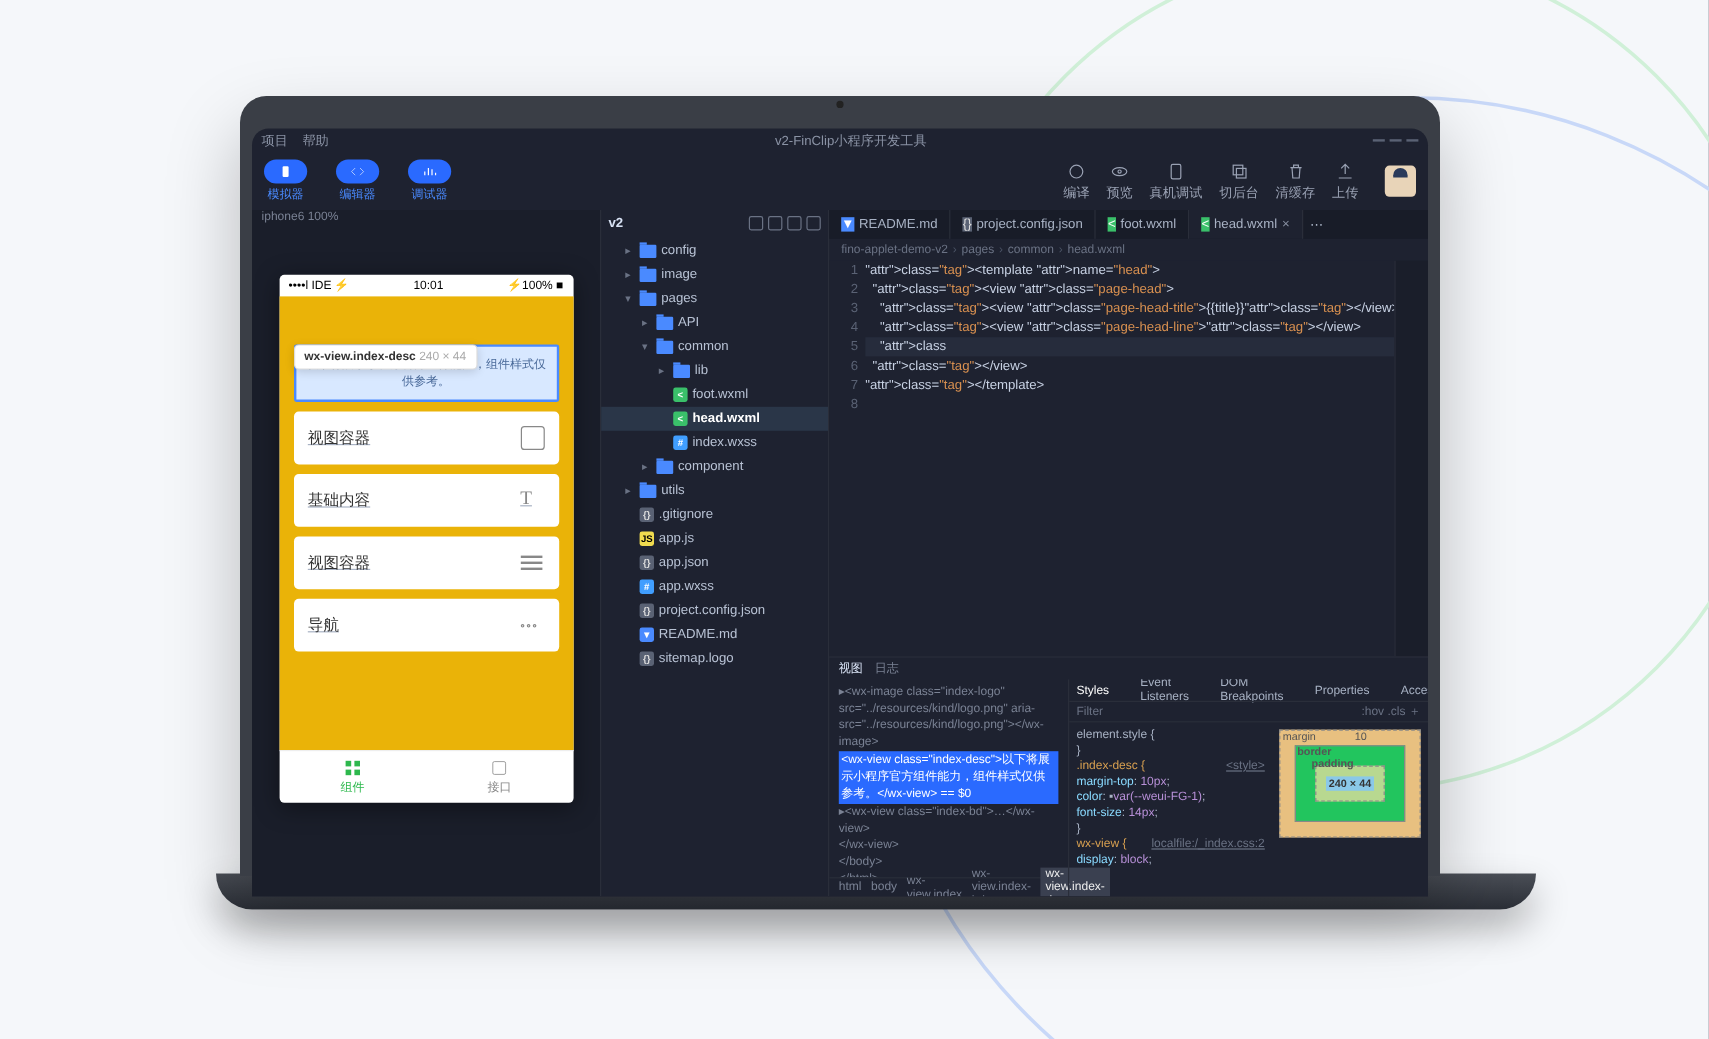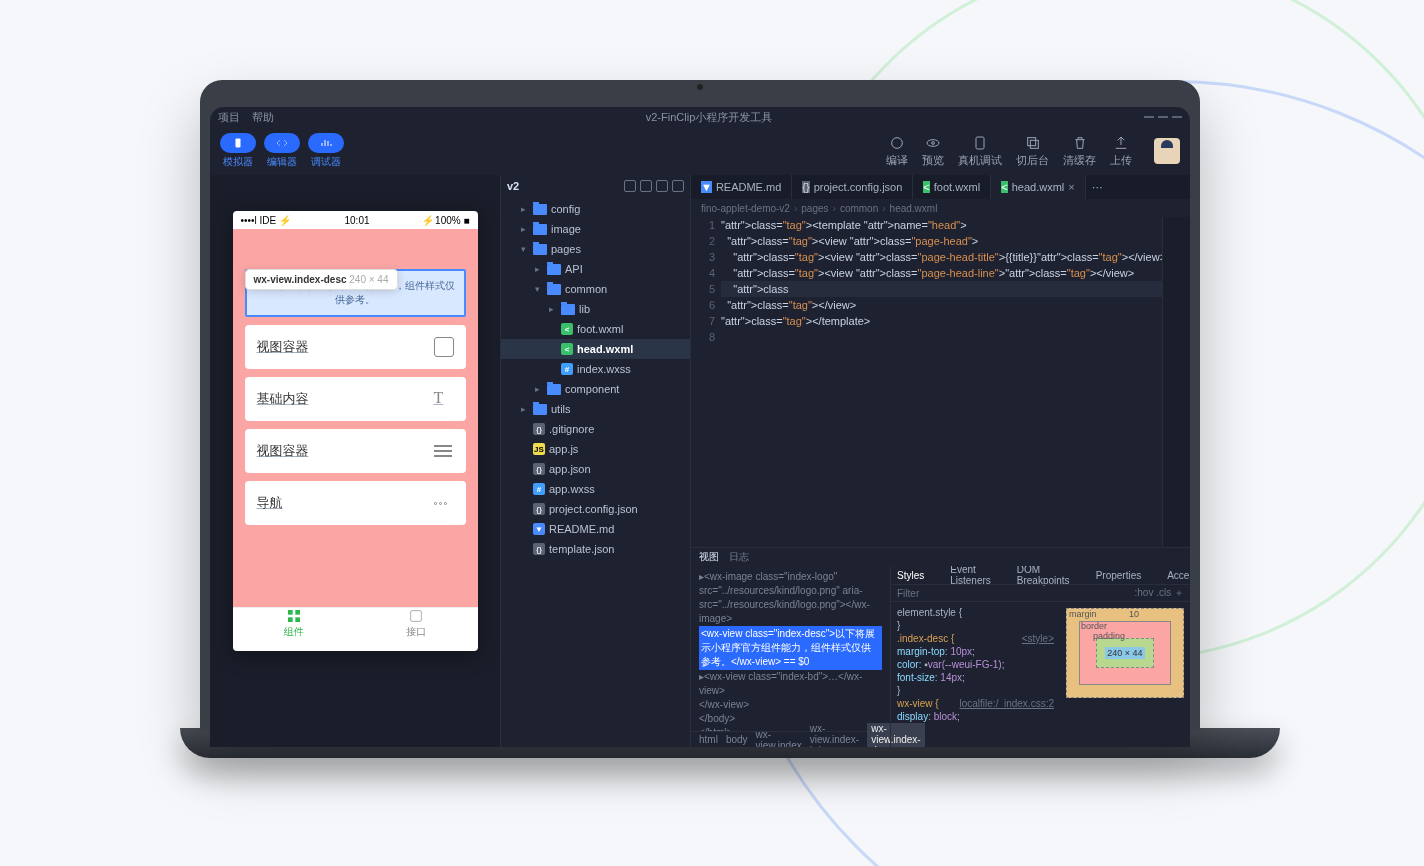--- a/index.html
+++ b/index.html
@@ -18,21 +18,21 @@
 
 
 .app { width:100%; height:100%; background:#1e2230; border-radius:14px 14px 0 0; display:flex; flex-direction:column; color:#a8b2c4; font-size:11px; overflow:hidden;margin-top:17px; }
 
 .menubar { height:20px; display:flex; align-items:center; padding:0 8px; color:#8a92a4; gap:12px; }
 .menubar .title { flex:1; text-align:center; }
 .menubar .winbtns { display:flex; gap:4px; }
 .menubar .winbtns span { width:10px; height:2px; background:#5a6274; }
 
 .toolbar { height:48px; display:flex; align-items:center; padding:0 10px; }
-.toolbar-left { display:flex; gap:8px; }
+.toolbar-left { display:flex; gap:24px; }
 .mode-btn { display:flex; flex-direction:column; align-items:center; gap:2px; }
 .mode-pill { width:36px; height:20px; background:#2a6aff; border-radius:10px; display:flex; align-items:center; justify-content:center; }
 .mode-pill svg { width:12px; height:12px; fill:#fff; }
 .mode-label { font-size:10px; color:#4a8aff; }
 .toolbar-right { margin-left:auto; display:flex; gap:14px; align-items:center; }
 .tool-btn { display:flex; flex-direction:column; align-items:center; gap:2px; color:#9aa2b4; cursor:pointer; }
 .tool-btn svg { width:16px; height:16px; stroke:#9aa2b4; fill:none; stroke-width:1.5; }
 .avatar { width:26px; height:26px; background:#e8d4b8; border-radius:4px; margin-left:8px; position:relative; }
 .avatar::before { content:""; position:absolute; top:2px; left:50%; transform:translateX(-50%); width:12px; height:8px; background:#2a3a5a; border-radius:6px 6px 0 0; }
 
@@ -41,34 +41,34 @@
 
 .sim-pane { width:290px; background:#1a1e2a; display:flex; flex-direction:column; }
 .sim-status { height:18px; padding:0 8px; color:#7a8294; font-size:10px; }
 .sim-area { flex:1; display:flex; align-items:flex-start; justify-content:center; padding-top:36px; }
 .phone { width:245px; height:440px; background:#fff; border-radius:4px; display:flex; flex-direction:column; box-shadow:0 4px 20px rgba(0,0,0,.4); }
 .phone-status { height:18px; display:flex; align-items:center; justify-content:space-between; padding:0 8px; color:#000; font-size:10px; }
 .phone-nav { height:30px; display:flex; align-items:center; justify-content:center; position:relative; border-bottom:1px solid #eee; }
 .phone-nav-title { font-size:13px; font-weight:600; color:#000; }
 .phone-caps { position:absolute; right:6px; display:flex; align-items:center; gap:2px; border:1px solid #ddd; border-radius:12px; padding:2px 6px; }
 .phone-caps span { font-size:11px; color:#555; }
-.phone-body { flex:1; background:#fca5a5; padding:8px 12px; display:flex; flex-direction:column; gap:8px; position:relative; }
+.phone-body { flex:1; background:#eab308; padding:8px 12px; display:flex; flex-direction:column; gap:8px; position:relative; }
 .inspect-tip { position:absolute; top:40px; left:12px; background:#fff; border:1px solid #ddd; border-radius:4px; box-shadow:0 2px 8px rgba(0,0,0,.15); padding:4px 8px; font-size:10px; color:#333; z-index:2; }
 .inspect-tip .dim { color:#aaa; }
 .selected-region { margin-top:32px; background:#d8e8ff; border:2px solid #4a8aff; padding:8px; font-size:10px; color:#4a6a9a; text-align:center; border-radius:2px; }
 .cat-item { background:#fff; border-radius:4px; height:44px; display:flex; align-items:center; justify-content:space-between; padding:0 12px;text-decoration:underline; }
 .cat-item .label { font-size:13px; color:#333; }
 .cat-item .ic { width:20px; height:20px; border:1.5px solid #888; border-radius:3px; }
 .cat-item .ic.t { border:none; font-size:16px; color:#888; font-family:serif; }
 .cat-item .ic.lines { border:none; display:flex; flex-direction:column; gap:3px; justify-content:center; }
 .cat-item .ic.lines span { height:2px; background:#888; width:18px; }
 .cat-item .ic.dots { border:none; display:flex; gap:2px; align-items:center; }
 .cat-item .ic.dots span { width:3px; height:3px; border:1px solid #888; border-radius:50%; }
 .phone-tab { height:44px; display:flex; border-top:1px solid #eee; }
-.phone-tab-item { flex:1; display:flex; flex-direction:column; align-items:center; justify-content:flex-start; gap:1px; font-size:10px; }
+.phone-tab-item { flex:1; display:flex; flex-direction:column; align-items:center; justify-content:center; gap:1px; font-size:10px; }
 .phone-tab-item.active { color:#2db84d; }
 .phone-tab-item svg { width:16px; height:16px; }
 
 
 .tree-pane { width:190px; background:#1e2230; border-left:1px solid #2a2e3a; }
 .tree-head { height:22px; display:flex; align-items:center; padding:0 6px; justify-content:space-between; }
 .tree-head .icons { display:flex; gap:4px; }
 .tree-head .icons span { width:12px; height:12px; border:1px solid #6a7284; border-radius:2px; }
 .tree { padding:2px 0; }
 .tree-item { display:flex; align-items:center; gap:4px; height:20px; padding-left:8px; cursor:pointer; }
@@ -114,21 +114,21 @@
 .dt-subtabs .sel { color:#fff; }
 .dt-filter { height:18px; display:flex; align-items:center; padding:0 6px; color:#6a7284; border-top:1px solid #2a2e3a; border-bottom:1px solid #2a2e3a; }
 .dt-filter .hov { margin-left:auto; }
 .dt-styles { flex:1; display:flex; }
 .dt-css { flex:1; padding:4px 6px; font-family:Consolas,monospace; line-height:13px; color:#a8b2c4; }
 .dt-css .sel2 { color:#d8a050;text-align:right; } .dt-css .prop { color:#8adaff; } .dt-css .val { color:#b890d8; }
 .dt-css .src { color:#6a7284; float:right; text-decoration:underline; }
 .dt-box { width:130px; padding:6px; }
 .box-model { position:relative; width:118px; height:90px; font-size:9px; }
 .bm-margin { position:absolute; inset:0; background:#e8c080; border:1px dashed #888; padding:12px; }
-.bm-border { width:100%; height:100%; background:#fca5a5; border:1px solid #888; padding:16px; }
+.bm-border { width:100%; height:100%; background:#22c55e; border:1px solid #888; padding:16px;font-weight:bold; }
 .bm-padding { width:100%; height:100%; background:#b8d890; border:1px dashed #888; padding:8px; }
 .bm-content { width:100%; height:100%; background:#8ac8e8; display:flex; align-items:center; justify-content:center; color:#333; }
 .bm-label { position:absolute; color:#555; }
 </style>
 </head>
 <body>
 
 <div class="bg-curve1"></div>
 <div class="bg-curve2"></div>
 
@@ -213,20 +213,21 @@
               </svg>
               <span>上传</span>
             </div>
       <div class="avatar"></div>
     </div>
   </div>
 
   <div class="main">
 
     <div class="sim-pane">
+      <div class="sim-status">iphone6 100%</div>
       <div class="sim-area">
         <div class="phone">
           <div class="phone-status">
             <span>••••l IDE ⚡</span>
             <span>10:01</span>
             <span>⚡100% ■</span>
           </div>
           <div class="phone-body">
             <div class="inspect-tip">
               <b>wx-view.index-desc</b>
@@ -371,21 +372,21 @@
                 <span class="name">project.config.json</span>
               </div>
         <div class="tree-item ind1">
                 <span class="arrow"></span>
                 <span class="file-ic fi-md">▼</span>
                 <span class="name">README.md</span>
               </div>
         <div class="tree-item ind1">
                 <span class="arrow"></span>
                 <span class="file-ic fi-json">{}</span>
-                <span class="name">template.json</span>
+                <span class="name">sitemap.logo</span>
               </div>
       </div>
     </div>
 
     <div class="editor-pane">
       <div class="tabs">
         <div class="tab">
                 <span class="file-ic fi-md">▼</span>
                 <span>README.md</span>
               </div>

